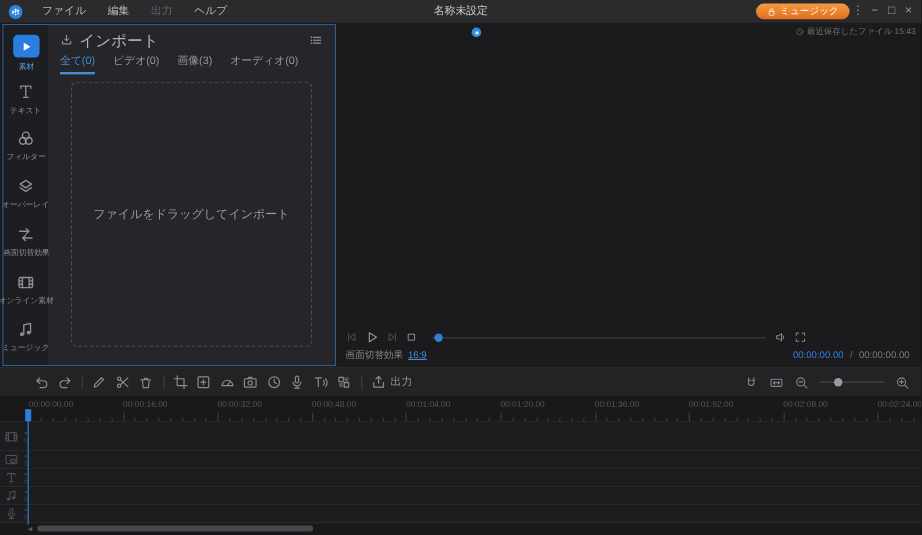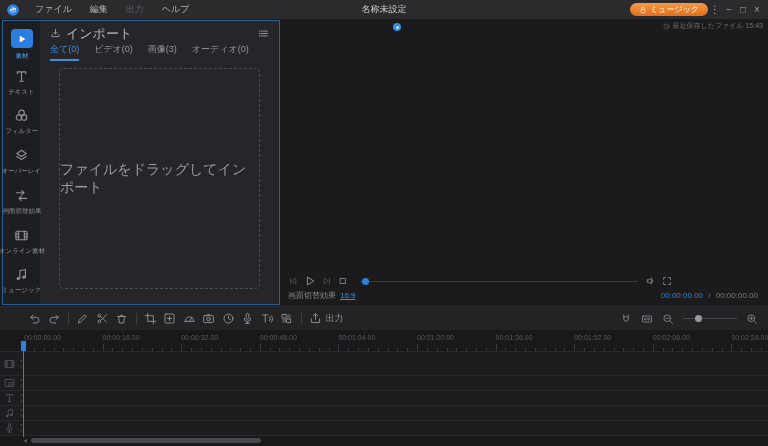--- a/index.html
+++ b/index.html
@@ -34,26 +34,26 @@
                                  display:flex; align-items:center; justify-content:center; }
   .side-item.active .ic { color:#fff; width:12px; height:12px; }
   .icon-wrap { display:flex; align-items:center; justify-content:center; }
   .side-item.active .side-label { color:#5ba3ec; }
 
   .media-panel { flex:1; display:flex; flex-direction:column; background:#26262a; }
   .media-header { height:21px; display:flex; align-items:center; gap:5px; padding:0 10px; margin-top:2px; }
   .media-header .ic { width:11px; height:11px; color:#a8a8ac; }
   .import-label { font-size:13px; color:#b4b4b8; }
   .listview-btn { margin-left:auto; }
-  .media-tabs { height:17px; display:flex; align-items:flex-end; gap:15px; padding:0 10px; }
+  .media-tabs { height:17px; display:flex; align-items:center; gap:15px; padding:0 10px; }
   .media-tab { font-size:9px; color:#96969a; padding-bottom:3px; border-bottom:2px solid transparent; }
   .media-tab.active { color:#3e8fd8; border-bottom-color:#3e8fd8; }
   .dropzone { flex:1; margin:7px 19px 15px 19px; border:1px dashed #4d4d52; border-radius:5px;
               display:flex; align-items:center; justify-content:center; }
-  .dropzone-text { font-size:14px; color:#9c9ca0; }
+  .dropzone-text { font-size:10px; color:#9c9ca0; }
 
   .preview-panel { position:absolute; left:281px; top:19px; width:487px; height:287px; background:#1b1b1d; z-index:5; }
   .recent-saved { position:absolute; top:2px; right:5px; display:flex; align-items:center; gap:3px;
                   font-size:7px; color:#717176; }
   .recent-saved .ic { width:7px; height:7px; color:#717176; }
   .video-area { position:absolute; left:5px; top:6px; width:476px; height:247px; background:#050507; }
   .brand { position:absolute; left:24px; top:10px; display:flex; align-items:center; gap:8px; }
   .brand-logo { width:27px; height:27px; }
   .brand-name { font-size:7px; color:#dcdcdc; letter-spacing:.2px; }
   .brand-product { font-size:12px; font-weight:bold; color:#fff; margin-top:1px; }

